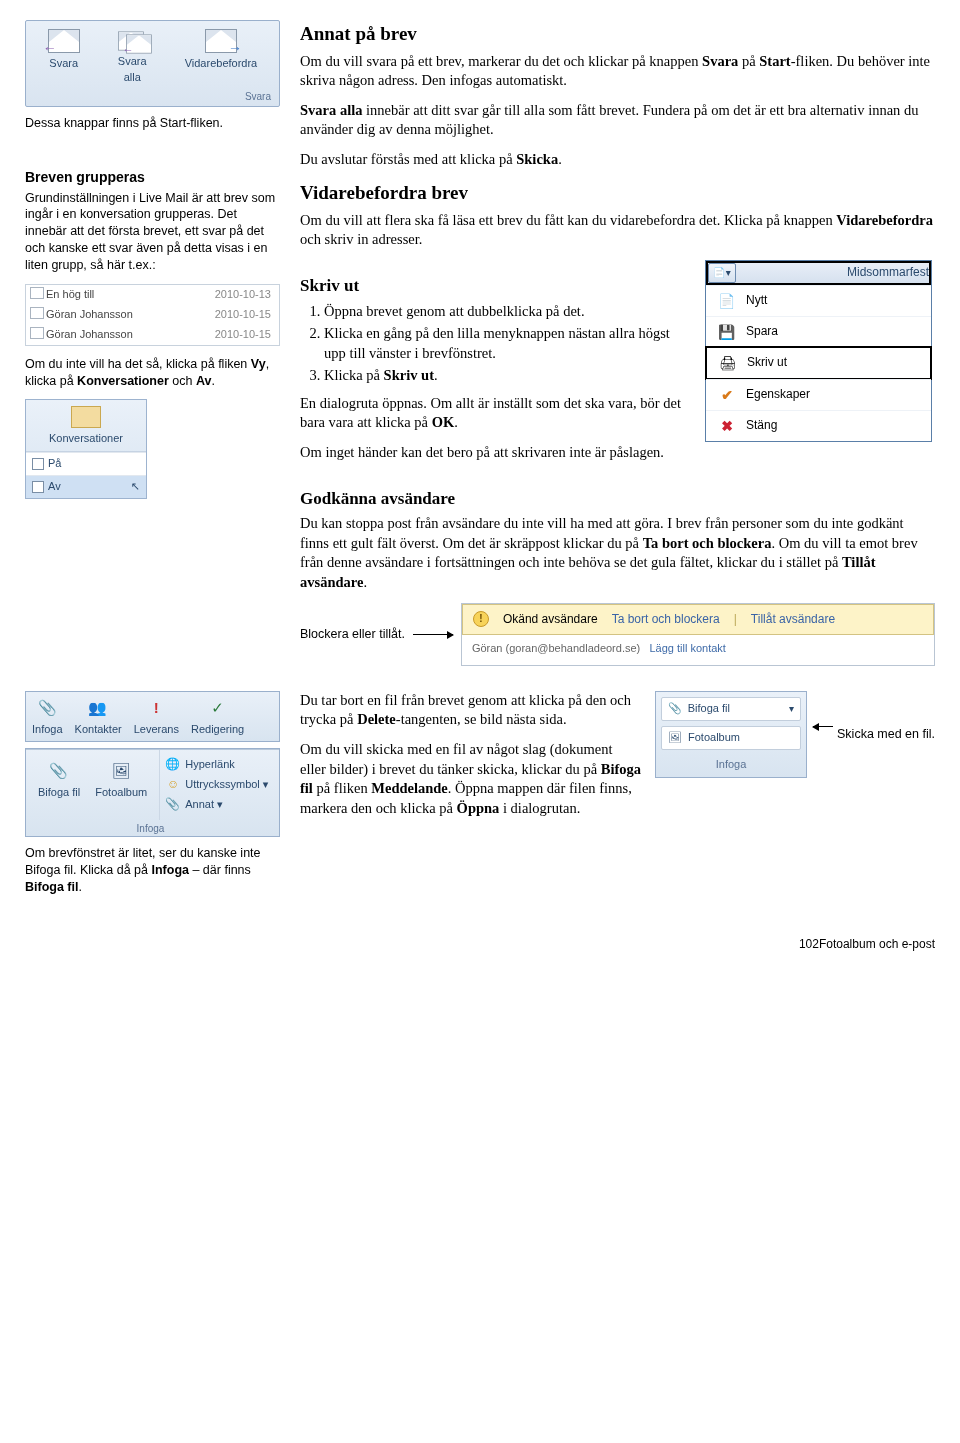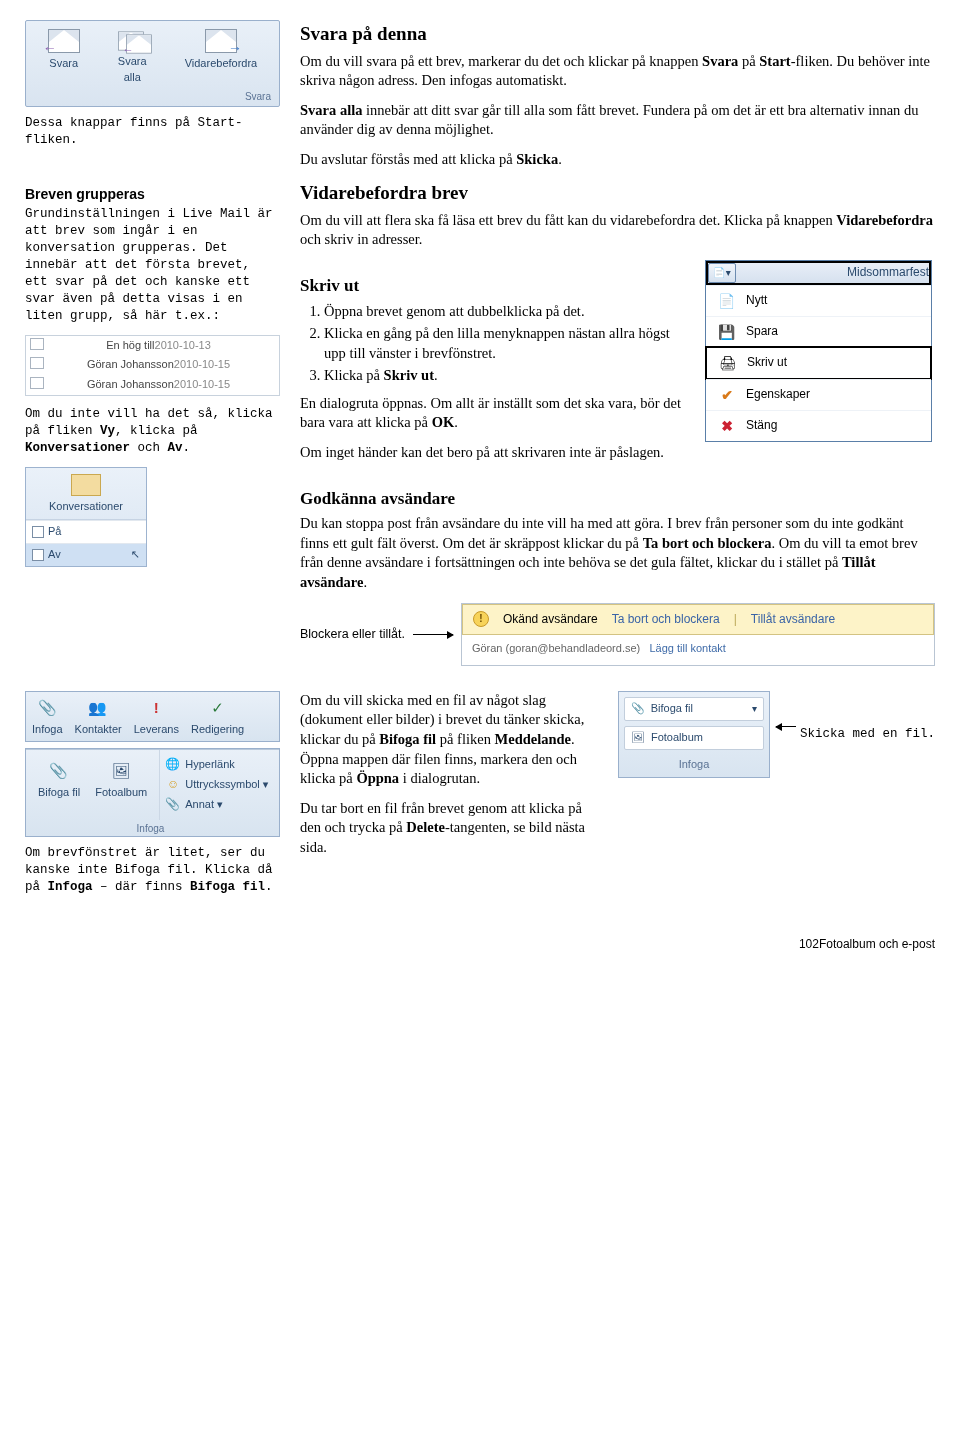--- a/index.html
+++ b/index.html
@@ -41,21 +41,21 @@
     font-size: 14px;
     margin: 0 0 2px 0;
   }
   p {
     font-family: Georgia, 'Times New Roman', serif;
     font-size: 14.5px;
     margin: 0 0 10px 0;
     line-height: 1.35;
   }
   .side-p {
-    font-family: Liberation Mono, monospace;
+    font-family: Liberation Sans, sans-serif;
     font-size: 12.5px;
     line-height: 1.35;
     margin: 0 0 10px 0;
   }
   ol {
     font-family: Georgia, 'Times New Roman', serif;
     font-size: 14.5px;
     padding-left: 24px;
     margin: 2px 0 8px 0;
   }
@@ -107,21 +107,21 @@
   }
   .arrow.l { left:-6px; color:#8a5fb0;}
   .arrow.r { right:-6px; color:#3a78c8;}
   .list-panel {
     background: #fff;
     border: 1px solid #c8d2dd;
     font-size: 11px;
   }
   .list-row {
     display:flex;
-    justify-content: center;
+    justify-content: space-between;
     padding: 2px 8px 2px 20px;
     color: #444;
     position: relative;
   }
   .list-row .ico {
     position:absolute; left:4px; top:2px;
     width:12px; height:10px; border:1px solid #aab4c0; background:#fff;
   }
   .date { color:#888; }
   .conv-panel {
@@ -331,21 +331,21 @@
       </div>
       <div class="conv-item sel">
         <span class="conv-sq"></span>
         <span>Av</span>
         <span style="margin-left:auto;">↖</span>
       </div>
     </div>
   </div>
 
   <div class="right-col">
-    <h2>Svara på denna</h2>
+    <h2>Annat på brev</h2>
     <p>Om du vill svara på ett brev, markerar du det och klickar på knappen <span class="b">Svara</span> på <span class="b">Start</span>-fliken. Du behöver inte skriva någon adress. Den infogas automatiskt.</p>
     <p><span class="b">Svara alla</span> innebär att ditt svar går till alla som fått brevet. Fundera på om det är ett bra alternativ innan du använder dig av denna möjlighet.</p>
     <p>Du avslutar förstås med att klicka på <span class="b">Skicka</span>.</p>
 
     <h2>Vidarebefordra brev</h2>
     <p>Om du vill att flera ska få läsa ett brev du fått kan du vidarebefordra det. Klicka på knappen <span class="b">Vidarebefordra</span> och skriv in adresser.</p>
 
     <div class="skriv-row">
       <div style="flex:1;">
         <h3>Skriv ut</h3>
@@ -465,22 +465,22 @@
       </div>
       <div class="grp-label" style="text-align:center;">Infoga</div>
     </div>
 
     <div class="side-p" style="margin-top:8px;">Om brevfönstret är litet, ser du kanske inte Bifoga fil. Klicka då på <span class="b">Infoga</span> – där finns <span class="b">Bifoga fil</span>.</div>
   </div>
 
   <div style="flex:1;">
     <div style="display:flex; gap:14px; align-items:flex-start;">
       <div style="flex:1;">
+        <p>Du tar bort en fil från brevet genom att klicka på den och trycka på <span class="b">Delete</span>-tangenten, se bild nästa sida.</p>
         <p>Om du vill skicka med en fil av något slag (dokument eller bilder) i brevet du tänker skicka, klickar du på <span class="b">Bifoga fil</span> på fliken <span class="b">Meddelande</span>. Öppna mappen där filen finns, markera den och klicka på <span class="b">Öppna</span> i dialogrutan.</p>
-        <p>Du tar bort en fil från brevet genom att klicka på den och trycka på <span class="b">Delete</span>-tangenten, se bild nästa sida.</p>
       </div>
       <div style="display:flex;align-items:center;gap:6px;">
         <div class="bifoga-panel">
           <div class="bif-row">
             <span style="color:#5976a0;">📎</span>
             <span>Bifoga fil</span>
             <span style="margin-left:auto;font-size:10px;">▾</span>
           </div>
           <div class="bif-row">
             <span>🖼</span>

